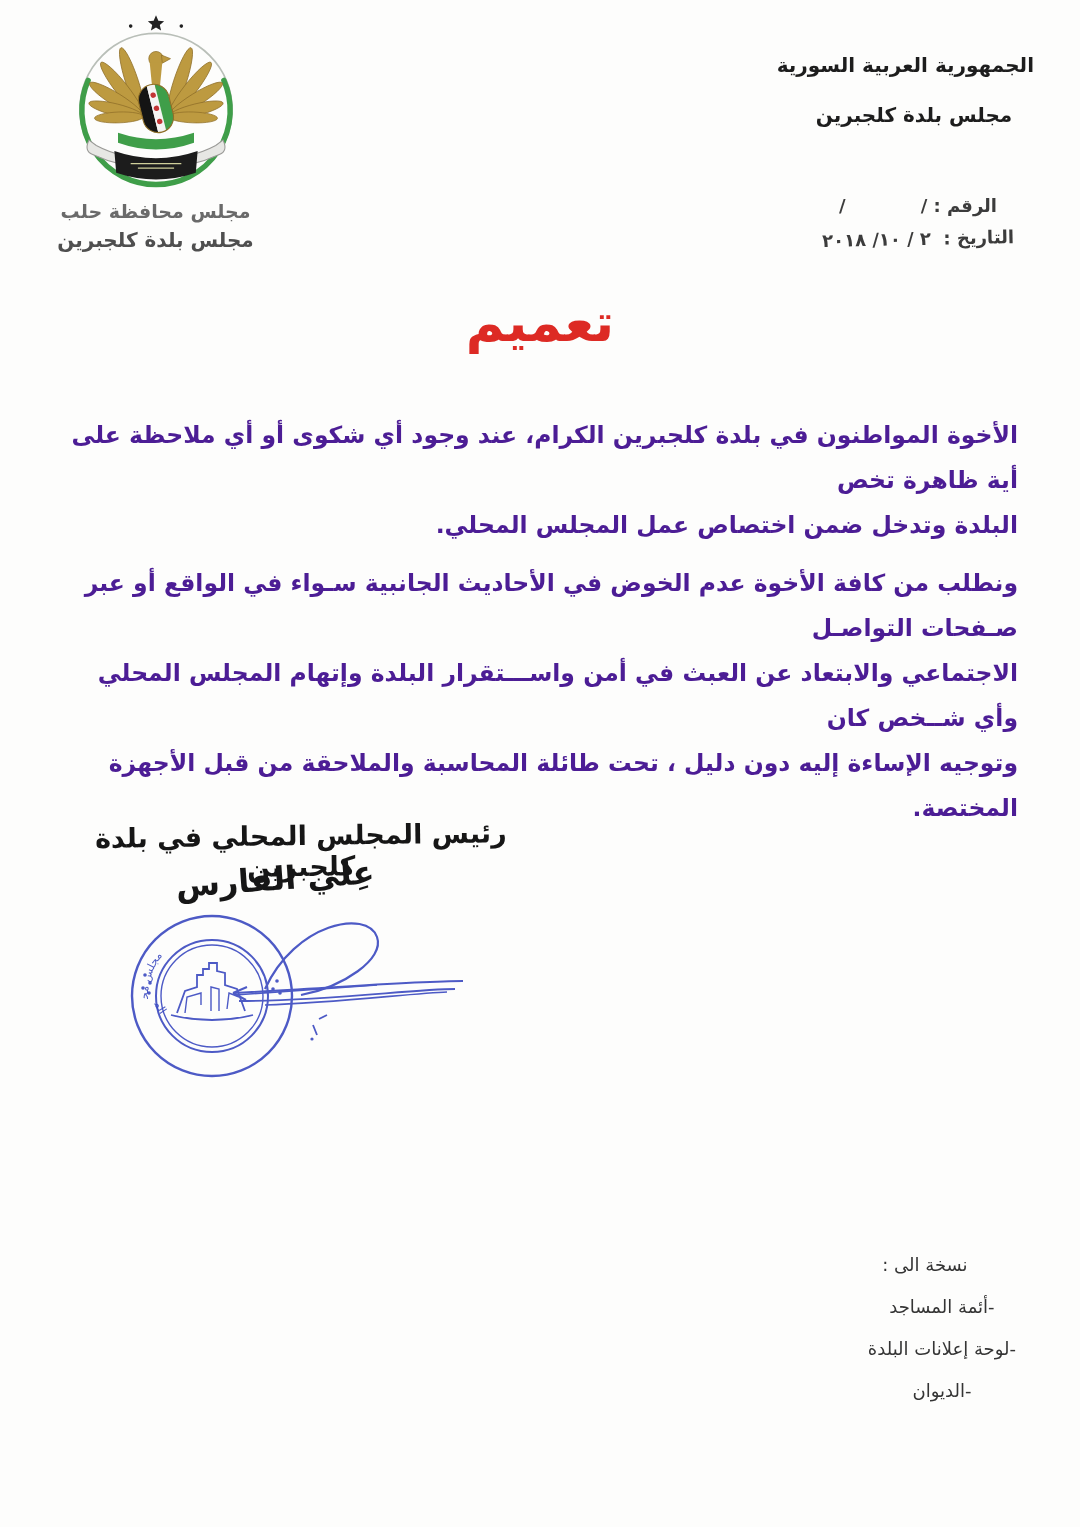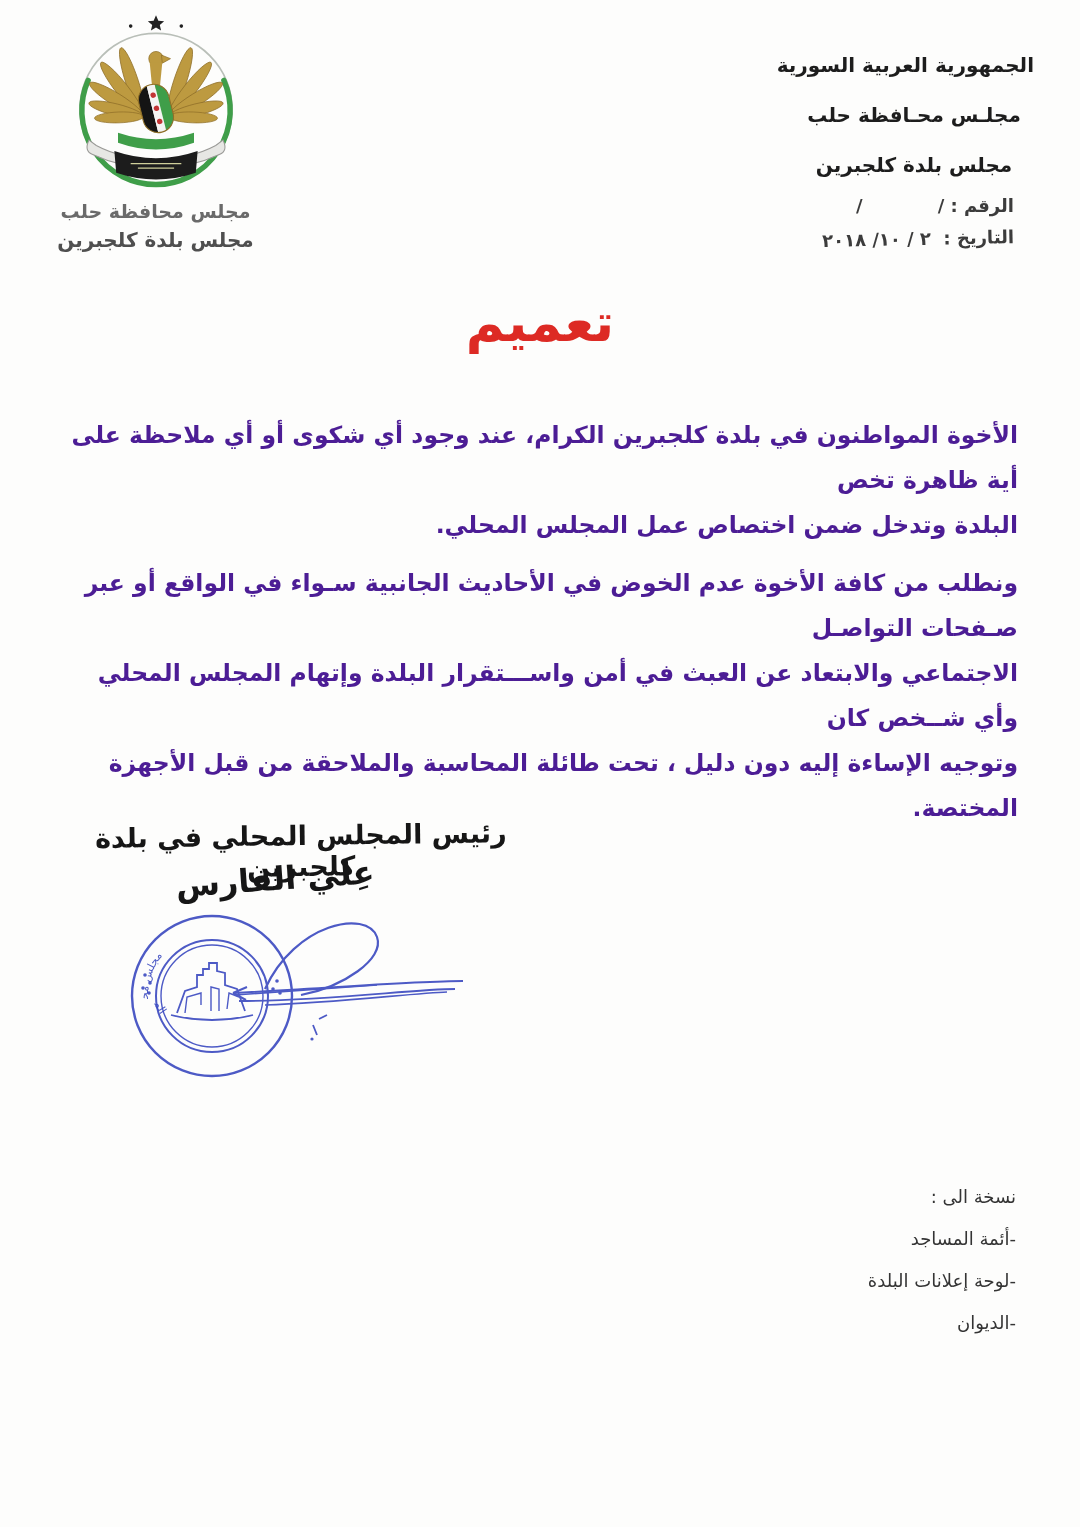--- a/index.html
+++ b/index.html
@@ -14,39 +14,39 @@
     direction:rtl;
   }
   
   .emblem-wrap{position:absolute;left:48px;top:8px;width:215px;text-align:center;}
   .emblem-svg{width:190px;height:190px;display:block;margin:0 auto;}
   .emblem-caption1{font-size:19px;font-weight:700;color:#6a6a6a;margin-top:2px;letter-spacing:0;}
   .emblem-caption2{font-size:20px;font-weight:700;color:#4f4f4f;margin-top:6px;}
   
   .org-block{position:absolute;right:46px;top:40px;width:240px;text-align:center;}
   .org-line{font-size:20px;font-weight:700;line-height:50px;white-space:nowrap;color:#1d1d1d;}
-  .num-block{position:absolute;right:66px;top:190px;text-align:right;color:#3c3c3c;}
+  .num-block{position:absolute;right:66px;top:190px;text-align:center;color:#3c3c3c;}
   .num-line{font-size:18px;font-weight:700;line-height:31px;white-space:pre;}
   .date-line{font-size:18px;font-weight:700;line-height:31px;white-space:pre;transform:rotate(-1.2deg);transform-origin:right center;}
   
   .doc-title{position:absolute;top:292px;left:0;width:100%;text-align:center;
     font-size:53px;font-weight:700;}
   
   .body-block{position:absolute;top:413px;right:62px;left:62px;}
   .para{white-space:pre-line;font-size:23.5px;font-weight:700;line-height:45px;
     text-align:right;margin:0 0 13px 0;color:#4c1d95;}
   .para-notify{margin-top:10px;text-align:right;font-size:23.5px;font-weight:700;line-height:45px;}
   
   .sign-role{position:absolute;top:820px;left:66px;width:470px;text-align:center;
     font-size:27px;font-weight:700;transform:rotate(-0.8deg);}
   .sign-name{position:absolute;top:860px;left:150px;width:250px;text-align:center;
     font-size:32px;font-weight:700;transform:rotate(-4deg);}
   .stamp-svg{position:absolute;left:115px;top:893px;width:370px;height:215px;}
   
-  .copies-block{position:absolute;right:64px;top:1176px;text-align:right;color:#343434;}
+  .copies-block{position:absolute;right:64px;top:1244px;text-align:center;color:#343434;}
   .copies-title{font-size:18px;font-weight:400;line-height:42px;}
   .copies-item{font-size:18px;font-weight:400;line-height:42px;margin-left:34px;}
 </style>
 </head>
 <body>
 
 <div class="page">
 
   <div class="emblem-wrap">
     <svg class="emblem-svg" viewBox="0 0 200 210">
@@ -102,21 +102,20 @@
         <line x1="72" y1="172" x2="128" y2="172"></line>
         <line x1="80" y1="177" x2="120" y2="177"></line>
       </g>
     </svg>
     <div class="emblem-caption1">مجلس محافظة حلب</div>
     <div class="emblem-caption2">مجلس بلدة كلجبرين</div>
   </div>
 
   <div class="org-block">
     <div class="org-line">الجمهورية العربية السورية</div>
-    <div class="org-line">مجلـس محـافظة حلب</div>
     <div class="org-line">مجلس بلدة كلجبرين</div>
   </div>
   <div class="num-block">
     <div class="num-line">الرقم : /&nbsp;&nbsp;&nbsp;&nbsp;&nbsp;&nbsp;&nbsp;&nbsp;&nbsp;&nbsp;&nbsp;&nbsp;/</div>
     <div class="date-line">التاريخ :&nbsp;&nbsp;٢ / ١٠/ ٢٠١٨</div>
   </div>
 
   <div class="doc-title" style="color:#dd2a24;">تعميم</div>
 
   <div class="body-block">

